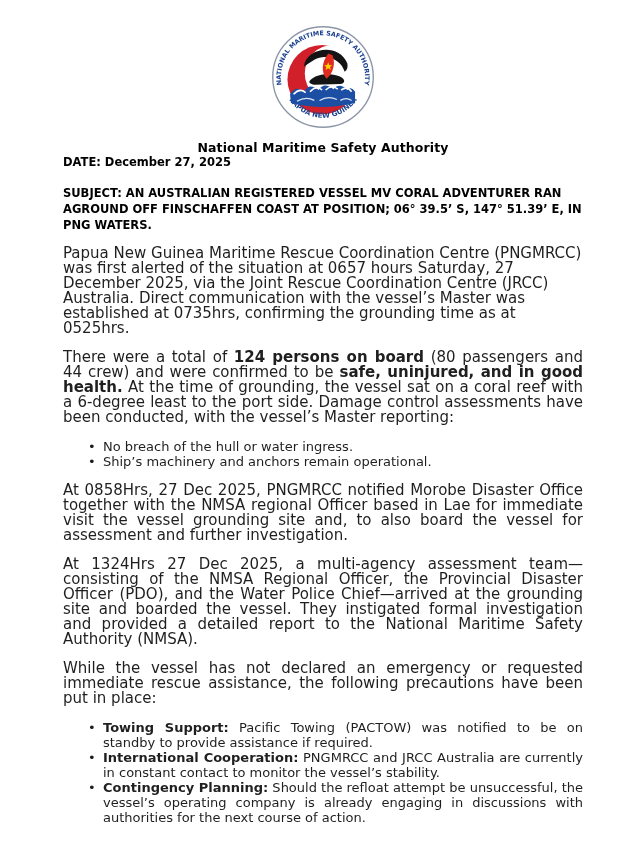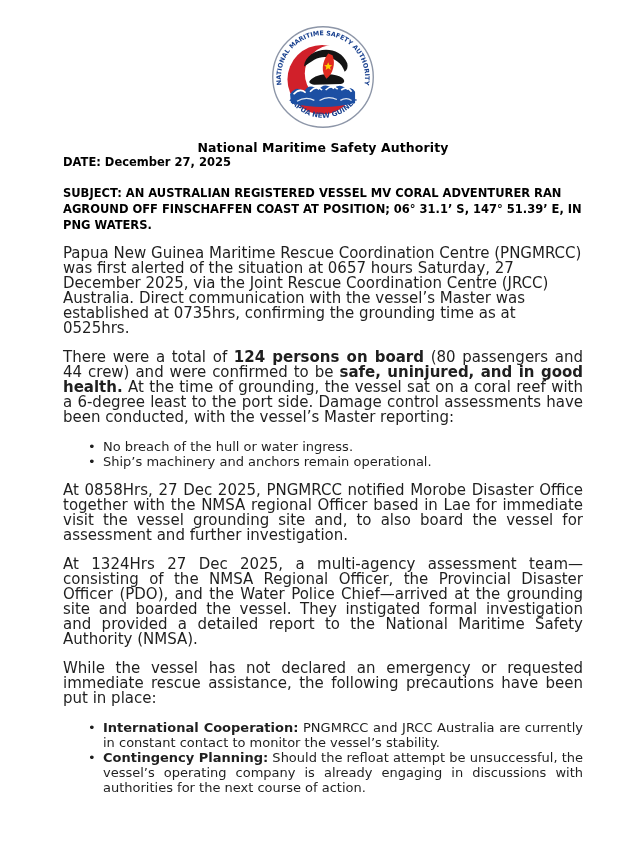--- a/index.html
+++ b/index.html
@@ -105,35 +105,36 @@
       <path d="M22 80 Q29 69 38 77 Q44 66 55 75 Q61 65 72 74 Q79 66 88 75 Q93 70 97 77 L97 90 Q60 99 23 90 Z" fill="#1c4fa3"></path>
       <path d="M26 80 Q33 72 40 78 M45 77 Q52 69 59 75 M63 75 Q70 68 77 74 M81 75 Q88 70 93 77" fill="none" stroke="#ffffff" stroke-width="1.8"></path>
       <path d="M30 88 Q40 82 50 87 M56 87 Q66 81 76 86 M80 87 Q87 83 93 87" fill="none" stroke="#ffffff" stroke-width="1.4" opacity="0.85"></path>
     </svg>
     <div class="org-title">National Maritime Safety Authority</div>
   </div>
 
 
   <p class="meta-line">DATE: December 27, 2025</p>
 
-  <p class="subject-line">SUBJECT: AN AUSTRALIAN REGISTERED VESSEL MV CORAL ADVENTURER RAN AGROUND OFF FINSCHAFFEN COAST AT POSITION; 06° 31.1’ S, 147° 51.39’ E, IN PNG WATERS.</p>
+  <p class="subject-line">SUBJECT: AN AUSTRALIAN REGISTERED VESSEL MV CORAL ADVENTURER RAN AGROUND OFF FINSCHAFFEN COAST AT POSITION; 06° 39.5’ S, 147° 51.39’ E, IN PNG WATERS.</p>
 
   <p class="body-p">Papua New Guinea Maritime Rescue Coordination Centre (PNGMRCC) was first alerted of the situation at 0657 hours Saturday, 27 December 2025, via the Joint Rescue Coordination Centre (JRCC) Australia. Direct communication with the vessel’s Master was established at 0735hrs, confirming the grounding time as at 0525hrs.</p>
 
   <p class="body-p just"><span>There were a total of </span><span class="b">124 persons on board</span><span> (80 passengers and 44 crew) and were confirmed to be </span><span class="b">safe, uninjured, and in good health.</span><span> At the time of grounding, the vessel sat on a coral reef with a 6-degree least to the port side. Damage control assessments have been conducted, with the vessel’s Master reporting:</span></p>
 
   <ul class="doc-list">
     <li>No breach of the hull or water ingress.</li>
     <li>Ship’s machinery and anchors remain operational.</li>
   </ul>
 
   <p class="body-p just">At 0858Hrs, 27 Dec 2025, PNGMRCC notified Morobe Disaster Office together with the NMSA regional Officer based in Lae for immediate visit the vessel grounding site and, to also board the vessel for assessment and further investigation.</p>
 
   <p class="body-p just">At 1324Hrs 27 Dec 2025, a multi-agency assessment team—consisting of the NMSA Regional Officer, the Provincial Disaster Officer (PDO), and the Water Police Chief—arrived at the grounding site and boarded the vessel. They instigated formal investigation and provided a detailed report to the National Maritime Safety Authority (NMSA).</p>
 
   <p class="body-p just">While the vessel has not declared an emergency or requested immediate rescue assistance, the following precautions have been put in place:</p>
 
   <ul class="doc-list">
+    <li class="just"><span class="b">Towing Support:</span><span> Pacific Towing (PACTOW) was notified to be on standby to provide assistance if required.</span></li>
     <li class="just"><span class="b">International Cooperation:</span><span> PNGMRCC and JRCC Australia are currently in constant contact to monitor the vessel’s stability.</span></li>
     <li class="just"><span class="b">Contingency Planning:</span><span> Should the refloat attempt be unsuccessful, the vessel’s operating company is already engaging in discussions with authorities for the next course of action.</span></li>
   </ul>
 
 </div>
 
 </body></html>

